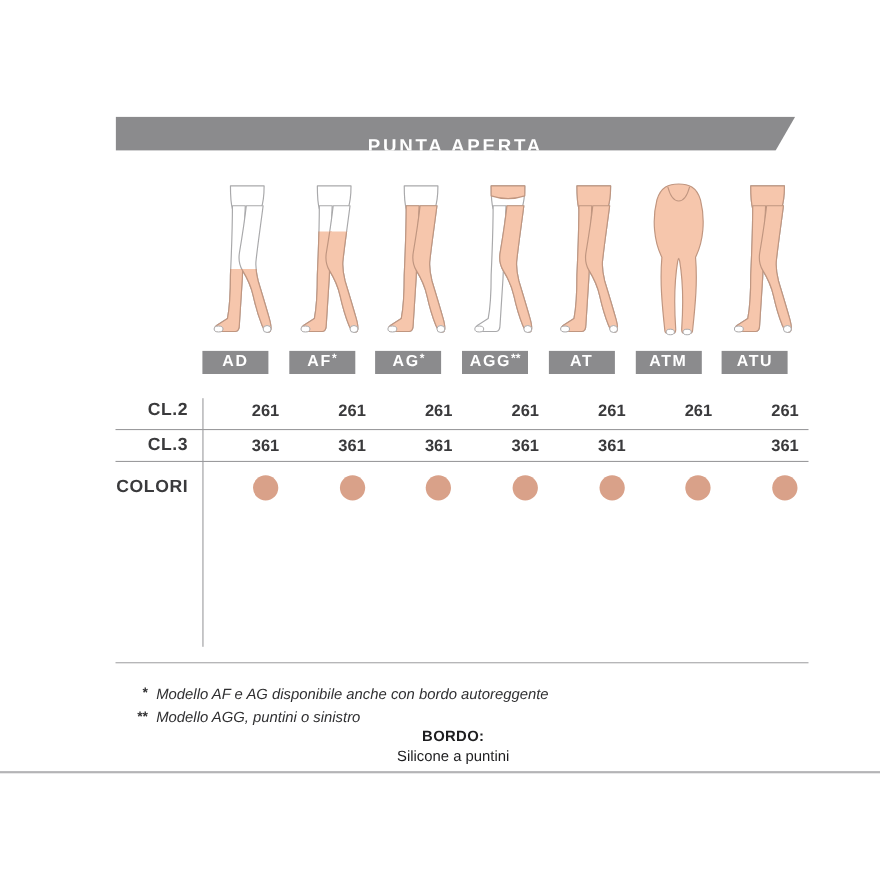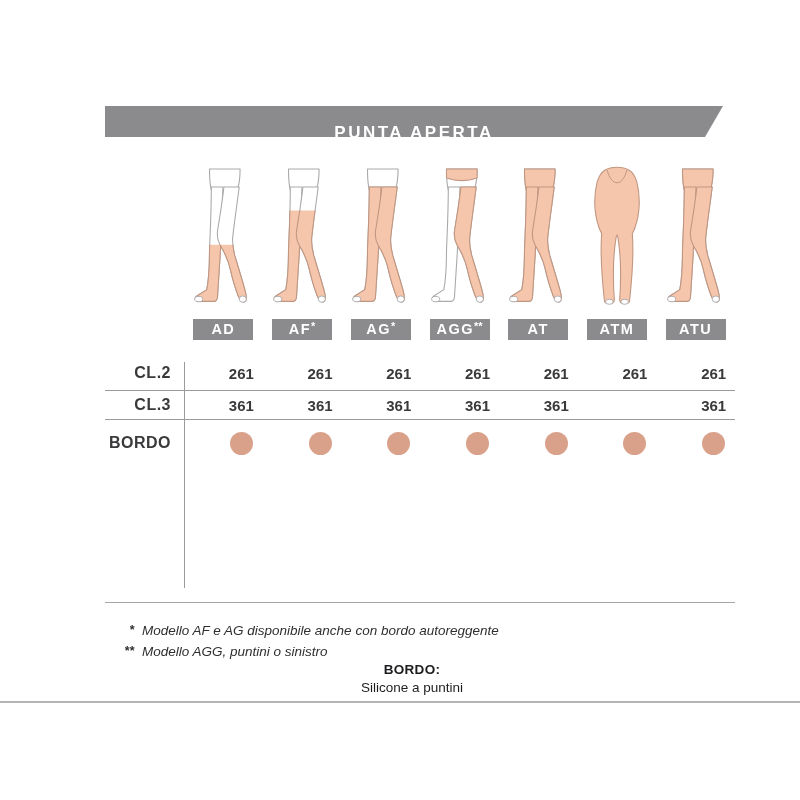--- a/index.html
+++ b/index.html
@@ -22,33 +22,33 @@
     position:absolute; left:184px; top:158px; width:551px; height:154px;
     display:flex; align-items:flex-end;
   }
   .fig-cell{flex:1; display:flex; justify-content:center; align-items:flex-end;}
 
   
   .labels{
     position:absolute; left:184px; top:318px; width:551px; height:22px;
     display:flex;
   }
-  .label-cell{flex:1; display:flex; justify-content:center; align-items:center;}
+  .label-cell{flex:1; display:flex; align-items:center;}
   .label-box{
     background:var(--gray,#8b8b8d); color:#fff; font-weight:bold;
     font-size:14.5px; letter-spacing:1.5px; min-width:60px; height:21px;
     line-height:21px; text-align:center; padding:0 4px; box-sizing:border-box;
     white-space:nowrap;
   }
   .label-box .sup{font-size:11px; position:relative; top:-4px; letter-spacing:0;}
 
   
   .table-area{position:absolute; left:105px; top:356px; width:630px;}
   .trow{display:flex; align-items:center;}
-  .trow.r1{height:34px; border-bottom:1px solid var(--line,#9b9b9d);justify-content:flex-end;}
+  .trow.r1{height:34px; border-bottom:1px solid var(--line,#9b9b9d);}
   .trow.r2{height:28px; border-bottom:1px solid var(--line,#9b9b9d);align-items:center;}
   .trow.r3{height:46px;}
   .rowlabel{
     width:79px; box-sizing:border-box; text-align:right; padding-right:13px;
     font-weight:bold; font-size:16px; letter-spacing:0.5px; color:var(--text,#3a3a3c);
     flex:none;
   }
   .cell{flex:1; text-align:center; font-weight:bold; font-size:15px; color:var(--text,#3a3a3c);padding-left:36px;}
   .dot{width:23px; height:23px; border-radius:50%; background:var(--dot,#d9a189); margin:0 auto;}
 
@@ -264,21 +264,21 @@
       <div class="rowlabel">CL.3</div>
     <div class="cell">361</div>
         <div class="cell">361</div>
         <div class="cell">361</div>
         <div class="cell">361</div>
         <div class="cell">361</div>
         <div class="cell"></div>
         <div class="cell">361</div>
       </div>
     <div class="trow r3" id="row-colori">
-      <div class="rowlabel">BORDO</div>
+      <div class="rowlabel">COLORI</div>
     <div class="cell">
           <div class="dot"></div>
         </div>
         <div class="cell">
           <div class="dot"></div>
         </div>
         <div class="cell">
           <div class="dot"></div>
         </div>
         <div class="cell">

